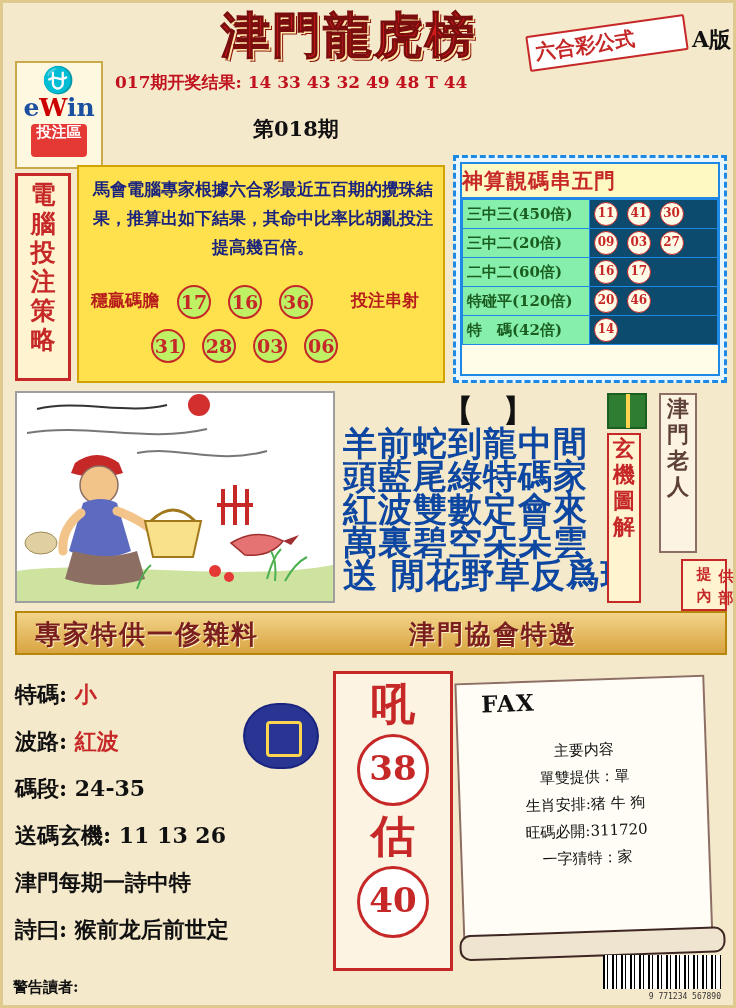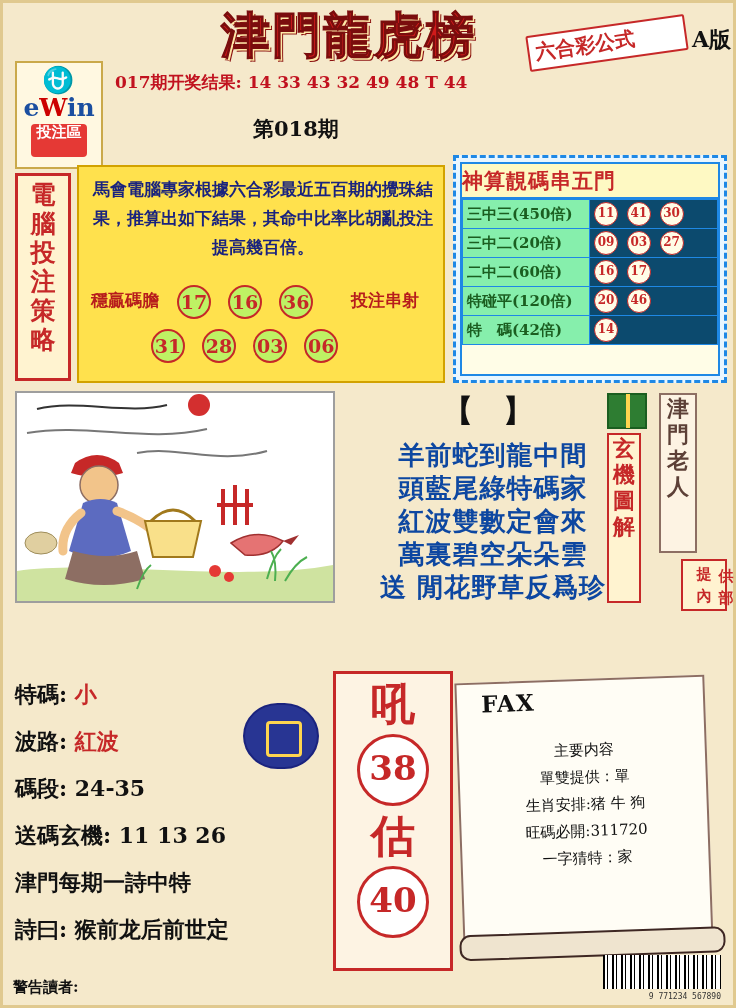--- a/index.html
+++ b/index.html
@@ -145,22 +145,22 @@
     background:#f5e9cb;
   }
   .bracket{
     position:absolute;left:100px;top:0px;
     font-family:"DejaVu Serif","Liberation Serif",serif;
     font-size:30px;font-weight:bold;color:#111;
   }
   .poem{
     position:absolute;left:0;top:36px;width:300px;
     font-family:"DejaVu Serif","Liberation Serif",serif;
-    font-size:26px;line-height:33px;font-weight:bold;color:#0d47a1;
-    text-align:center;letter-spacing:1px;margin-top:12px;
+    font-size:34px;line-height:33px;font-weight:bold;color:#0d47a1;
+    text-align:left;letter-spacing:1px;
   }
   
   .vstrip{
     position:absolute;width:34px;background:#fff3d0;border:2px solid #c62828;
     box-sizing:border-box;text-align:center;
   }
   .vstrip span{
     display:block;font-family:"DejaVu Serif","Liberation Serif",serif;
     font-size:22px;font-weight:bold;color:#c62828;line-height:26px;
   }
@@ -428,20 +428,24 @@
   </div>
   <div class="tipbox">
     <span>提</span>
     <span>內</span>
   </div>
   <div class="tipbox" style="top:560px;left:700px;border:none;background:transparent;">
     <span>供</span>
     <span>部</span>
   </div>
 
+  <div class="bannerstrip">
+    <div class="b1">專家特供一俢雜料</div>
+    <div class="b2">津門協會特邀</div>
+  </div>
 
   <div class="infoblock">
     <div class="inforow">
       <span>特碼:</span>
       <em>小</em>
     </div>
     <div class="inforow">
       <span>波路:</span>
       <em>紅波</em>
     </div>

